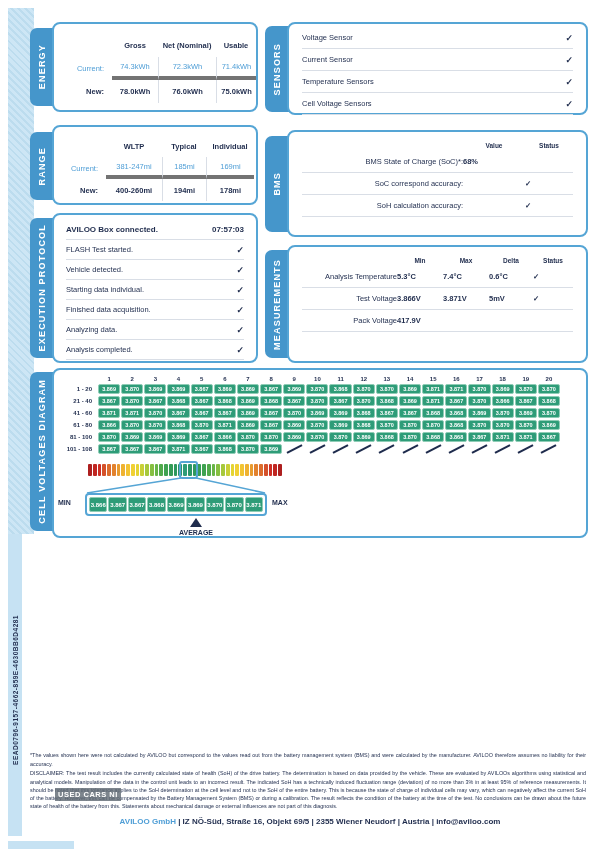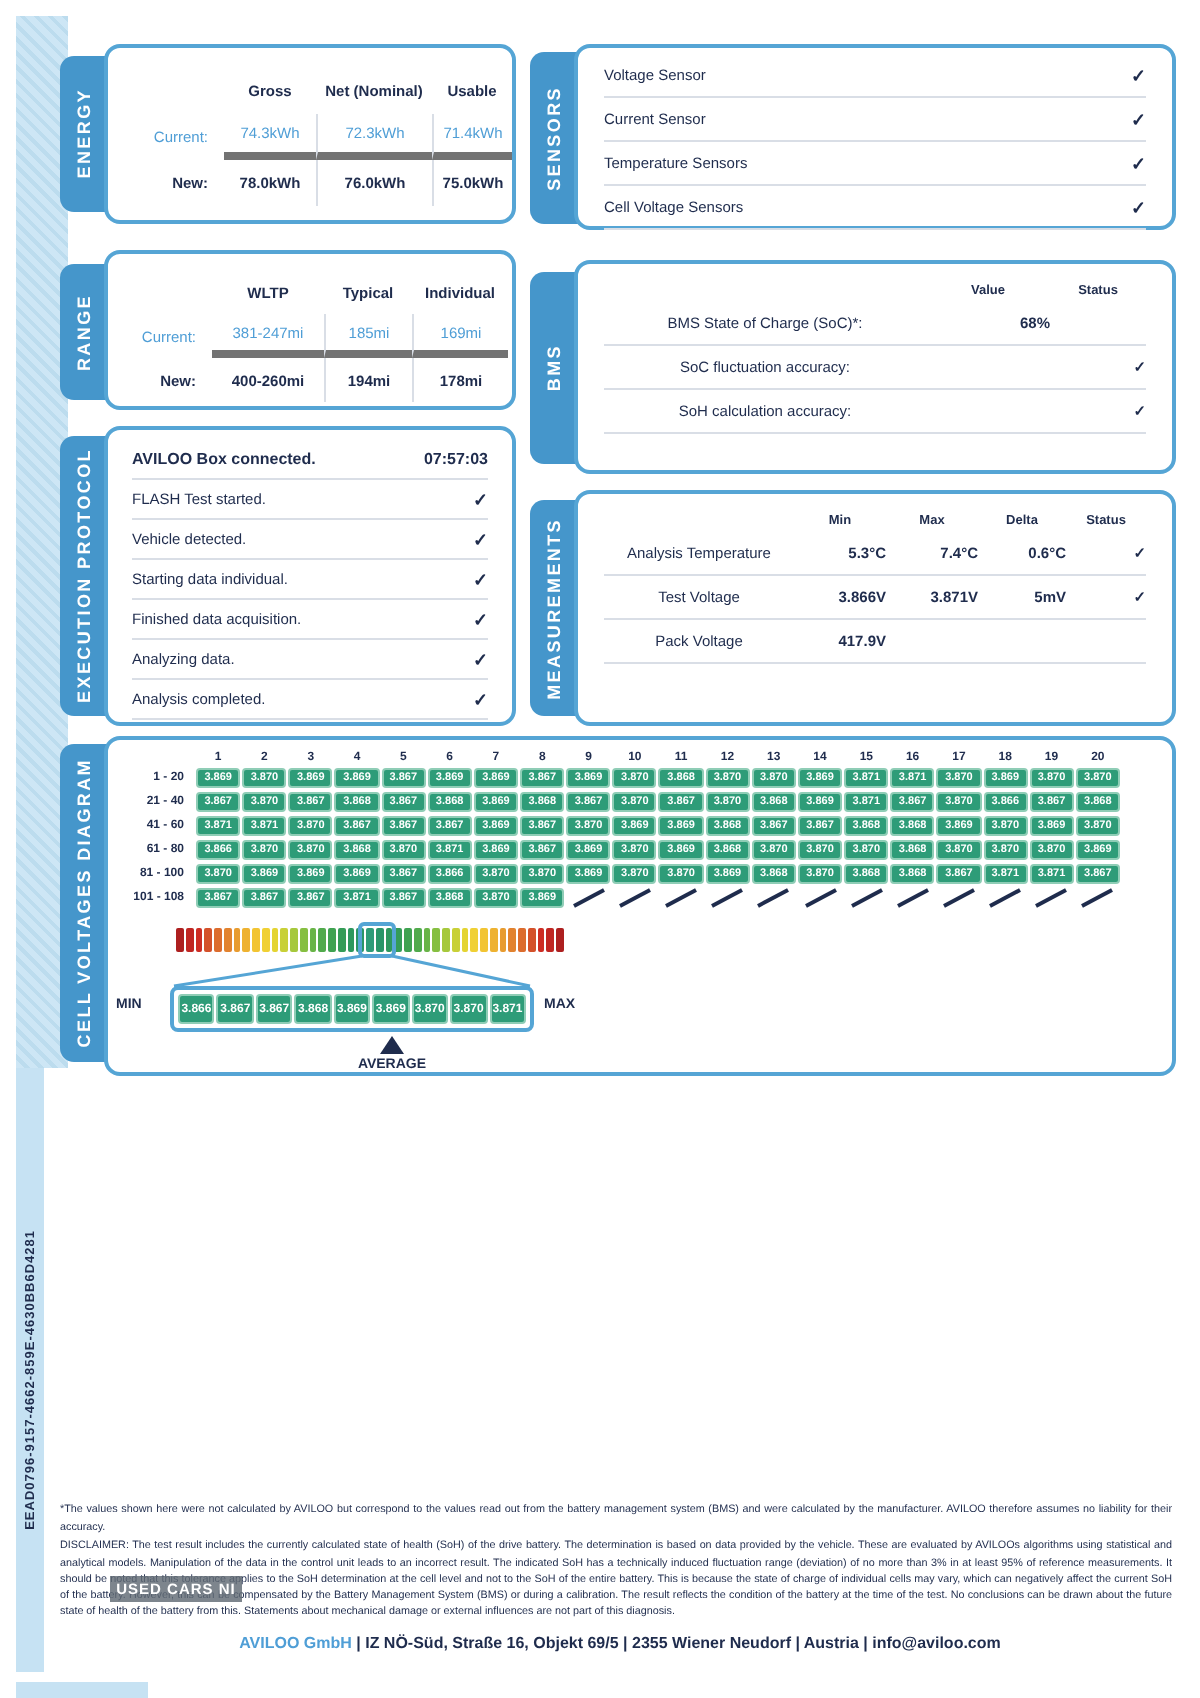--- a/index.html
+++ b/index.html
@@ -34,22 +34,22 @@
   .sepb{border-bottom:4px solid #737373}
 
   
   .lrow{display:flex;align-items:center;justify-content:space-between;border-bottom:1px solid #d9dee6;font-size:7.5px}
   .lrow .chk{font-weight:bold;font-size:9px}
   .lrow.first{font-weight:bold;font-size:8px}
 
   
   .mgrid{display:grid;align-items:center}
   .mgrid .hc{font-size:6.5px;font-weight:bold;text-align:center}
-  .mgrid .lc{font-size:7.5px;text-align:center}
-  .mgrid .vc{font-size:7.5px;font-weight:bold;text-align:right}
+  .mgrid .lc{font-size:7.5px;text-align:right}
+  .mgrid .vc{font-size:7.5px;font-weight:bold;text-align:left}
   .bline{border-bottom:1px solid #d9dee6}
 
   
   #cv-grid{position:absolute;left:60px;top:376px;width:500px;display:grid;
      grid-template-columns:37px repeat(20,1fr);column-gap:1px;row-gap:2px;z-index:3}
   .cv-colhead{font-size:6px;font-weight:bold;text-align:center}
   .cv-rowlab{font-size:6px;font-weight:bold;text-align:right;padding-right:5px;align-self:center;white-space:nowrap}
   .cv-cell{height:10px;background:#2e9c78;border:1px solid #8fcdb6;border-radius:2px;color:#fff;
      font-size:5.5px;font-weight:bold;display:flex;align-items:center;justify-content:center;box-sizing:border-box}
   .cv-empty{height:10px;display:flex;align-items:center;justify-content:center}
@@ -195,21 +195,21 @@
     <div></div>
     <div class="hc">Value</div>
     <div class="hc">Status</div>
   </div>
   <div class="mgrid bline" style="grid-template-columns:1fr 62px 48px;height:21px">
     <div class="lc">BMS State of Charge (SoC)*:</div>
     <div class="vc">68%</div>
     <div class="vc"></div>
   </div>
   <div class="mgrid bline" style="grid-template-columns:1fr 62px 48px;height:21px">
-    <div class="lc">SoC fluctuation accuracy:</div>
+    <div class="lc">SoC correspond accuracy:</div>
     <div class="vc"></div>
     <div class="vc">✓</div>
   </div>
   <div class="mgrid bline" style="grid-template-columns:1fr 62px 48px;height:21px">
     <div class="lc">SoH calculation accuracy:</div>
     <div class="vc"></div>
     <div class="vc">✓</div>
   </div>
 </div>
 

